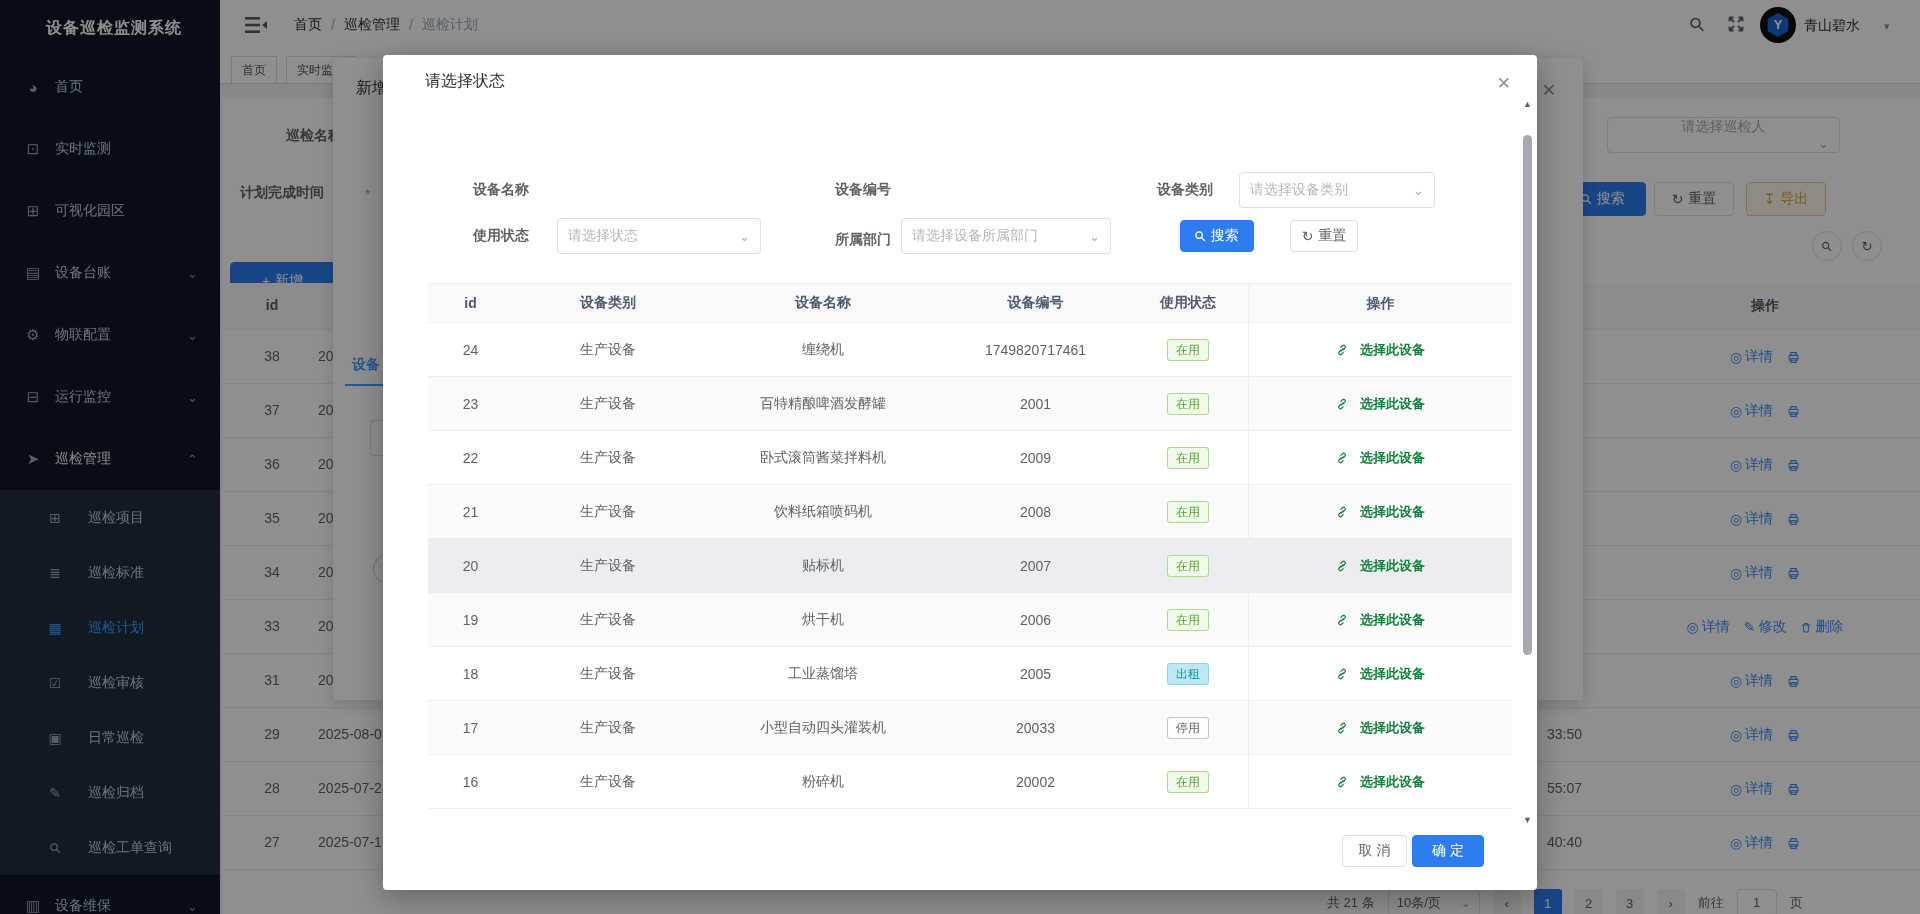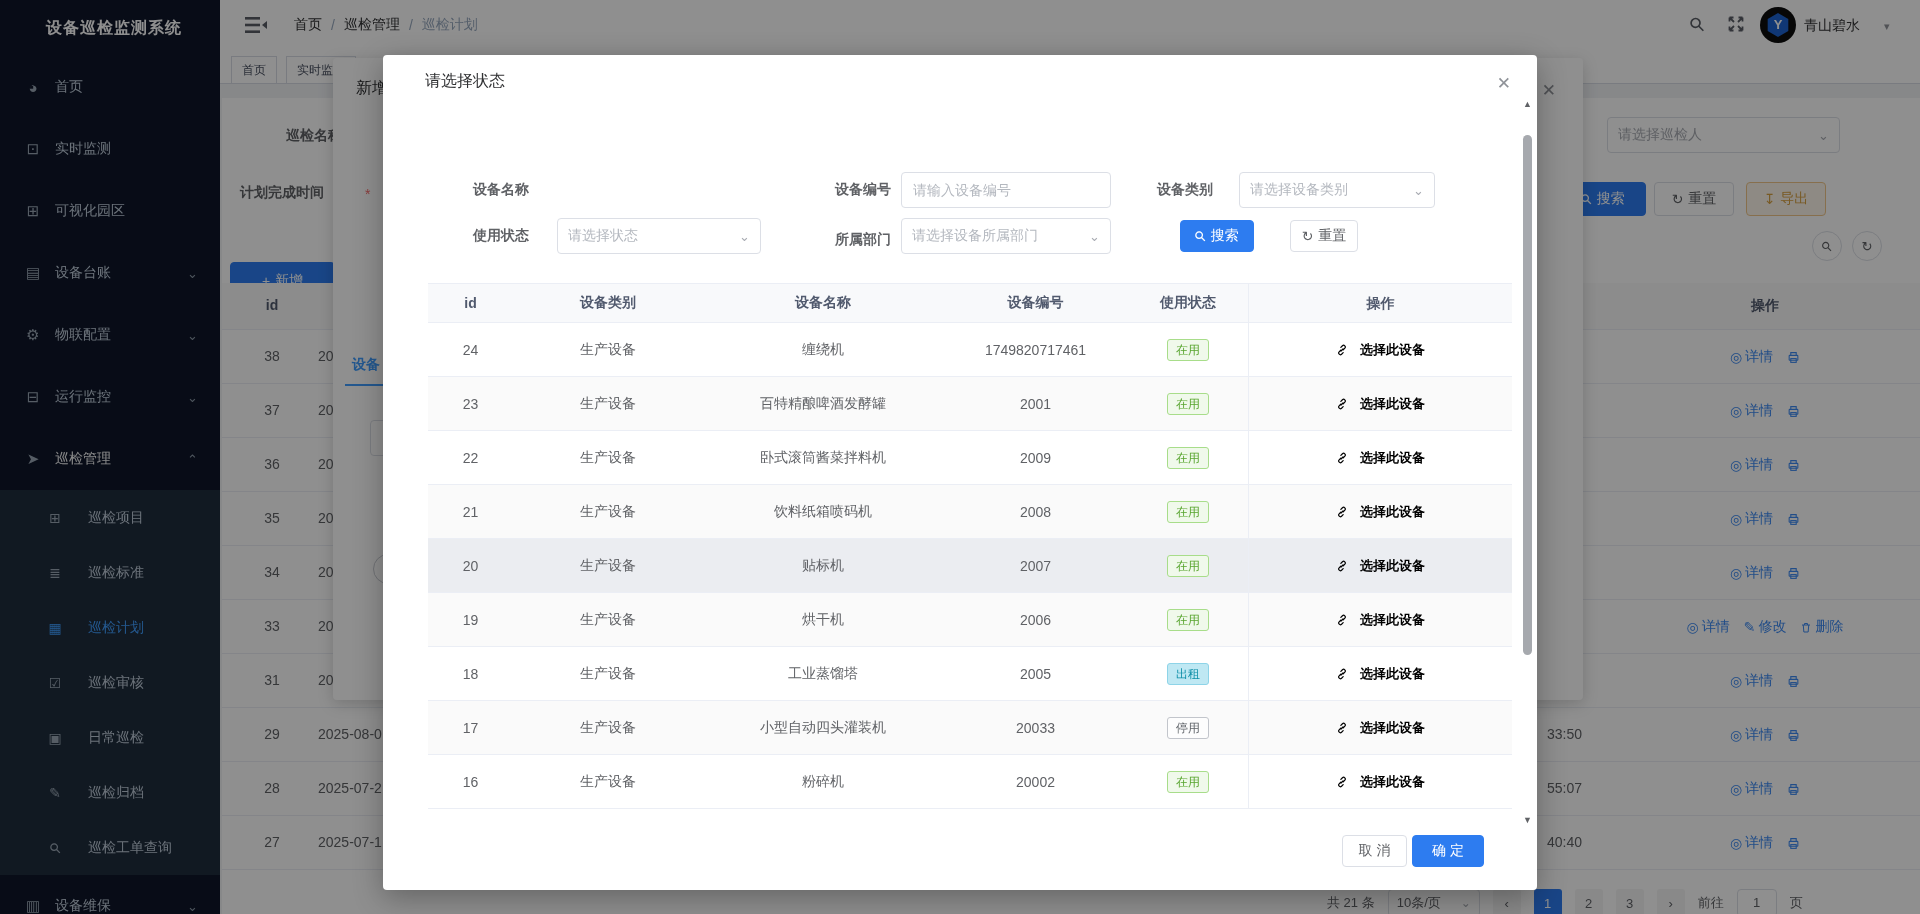--- a/index.html
+++ b/index.html
@@ -35,21 +35,21 @@
   .uname{position:absolute;left:1584px;top:0;height:50px;line-height:50px;font-size:14px;color:#303133;cursor:pointer;}
   .ucaret{position:absolute;left:1664px;top:0;height:50px;line-height:52px;color:#909399;font-size:11px;}
   
   .tagsbar{position:absolute;left:220px;top:50px;right:0;height:34px;background:#fff;border-bottom:1px solid #d8dce5;z-index:2;}
   .tag{position:absolute;top:6px;height:28px;line-height:26px;padding:0 10px;background:#fff;border:1px solid #d8dce5;
     font-size:12px;color:#495060;cursor:pointer;white-space:nowrap;}
   
   .card{position:absolute;left:222px;top:98px;right:0;bottom:0;background:#fff;z-index:2;}
   .bg-label{position:absolute;z-index:2;font-weight:700;color:#606266;font-size:14px;white-space:nowrap;}
   .bg-select{position:absolute;z-index:2;height:36px;border:1px solid #dcdfe6;border-radius:4px;background:#fff;
-    display:flex;align-items:center;padding:0 10px;color:#a8abb2;font-size:14px;cursor:pointer;}
+    display:flex;align-items:center;padding:0 10px;color:#a8abb2;font-size:14px;cursor:pointer;flex-direction:column;}
   .bg-select .carr{margin-left:auto;color:#a8abb2;font-size:13px;}
   .btn{display:inline-flex;align-items:center;justify-content:center;gap:5px;border-radius:4px;font-size:14px;cursor:pointer;
     border:1px solid #dcdfe6;background:#fff;color:#606266;white-space:nowrap;}
   .btn-blue{background:#2d7cf0;border-color:#2d7cf0;color:#fff;}
   .btn-warn{background:#fdf6ec;border-color:#f0c78a;color:#d7a040;}
   .circ{position:absolute;z-index:2;width:30px;height:30px;border:1px solid #dcdfe6;border-radius:50%;background:#fff;
     display:flex;align-items:center;justify-content:center;color:#606266;font-size:13px;cursor:pointer;}
   
   .bg-thead{position:absolute;left:222px;top:283px;width:1698px;height:47px;background:#fafafa;
     border-bottom:1px solid #ebeef5;z-index:2;font-weight:700;color:#515a6e;}
@@ -104,21 +104,21 @@
   .mbody .mrow.striped{background:#fafafa;}
   .mbody .mrow.hovered{background:#ebedf1;}
   .mc{text-align:center;}
   .c1{width:85px;}.c2{width:190px;}.c3{width:240px;}.c4{width:185px;}.c5{width:120px;}
   .c6{width:264px;border-left:1px solid #ebeef5;align-self:stretch;display:flex;align-items:center;justify-content:center;}
   .mhead .c6{height:39px;}
   .badge{display:inline-block;padding:2px 8px;border-radius:3px;font-size:12px;line-height:16px;}
   .t-green{color:#58a52f;background:#f0f9eb;border:1px solid #a8dd8a;}
   .t-cyan{color:#0e8fa8;background:#bfe8f3;border:1px solid #8ed4e8;}
   .t-grey{color:#5f6368;background:#fdfdfd;border:1px solid #c2c5cb;}
-  .mlink{display:inline-flex;align-items:center;gap:12px;color:#000000;font-weight:700;font-size:13px;cursor:pointer;}
+  .mlink{display:inline-flex;align-items:center;gap:12px;color:#15803d;font-weight:700;font-size:13px;cursor:pointer;}
   
   .mfoot-btn{position:absolute;bottom:23px;height:32px;}
   
   .msb{position:absolute;right:3px;top:44px;width:13px;height:726px;}
   .msb .arr{position:absolute;left:0;width:13px;text-align:center;color:#606266;font-size:9px;cursor:pointer;}
   .msb .thumb{position:absolute;left:2px;top:36px;width:9px;height:520px;border-radius:5px;background:#a6a9ae;cursor:pointer;}
   svg{display:block;}
 </style>
 </head>
 <body>
@@ -504,21 +504,20 @@
     <span class="mod-title">请选择状态</span>
     <span class="mod-x">✕</span>
 
     <div class="fgroup" style="left:60px;top:117px;width:318px;">
       <span class="flabel" style="width:86px;">设备名称</span>
       <span style="width:28px;"></span>
     </div>
     <div class="fgroup" style="left:420px;top:117px;width:308px;">
       <span class="flabel" style="width:88px;">设备编号</span>
       <span style="width:10px;"></span>
-      <input class="finput" style="width: 210px;" placeholder="请输入设备编号">
     </div>
     <div class="fgroup" style="left:758px;top:117px;width:294px;">
       <span class="flabel" style="width:72px;">设备类别</span>
       <span style="width:26px;"></span>
       <div class="fselect" style="width:196px;">
         <span>请选择设备类别</span>
         <span class="carr">⌄</span>
       </div>
     </div>
 

